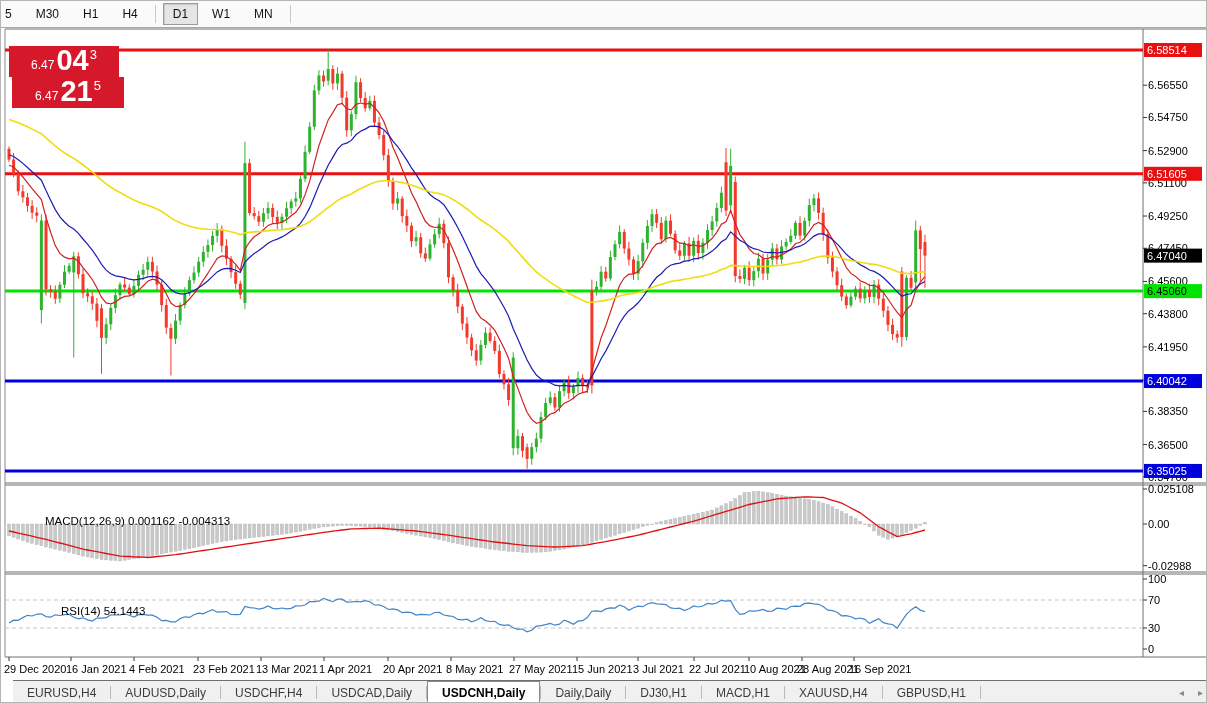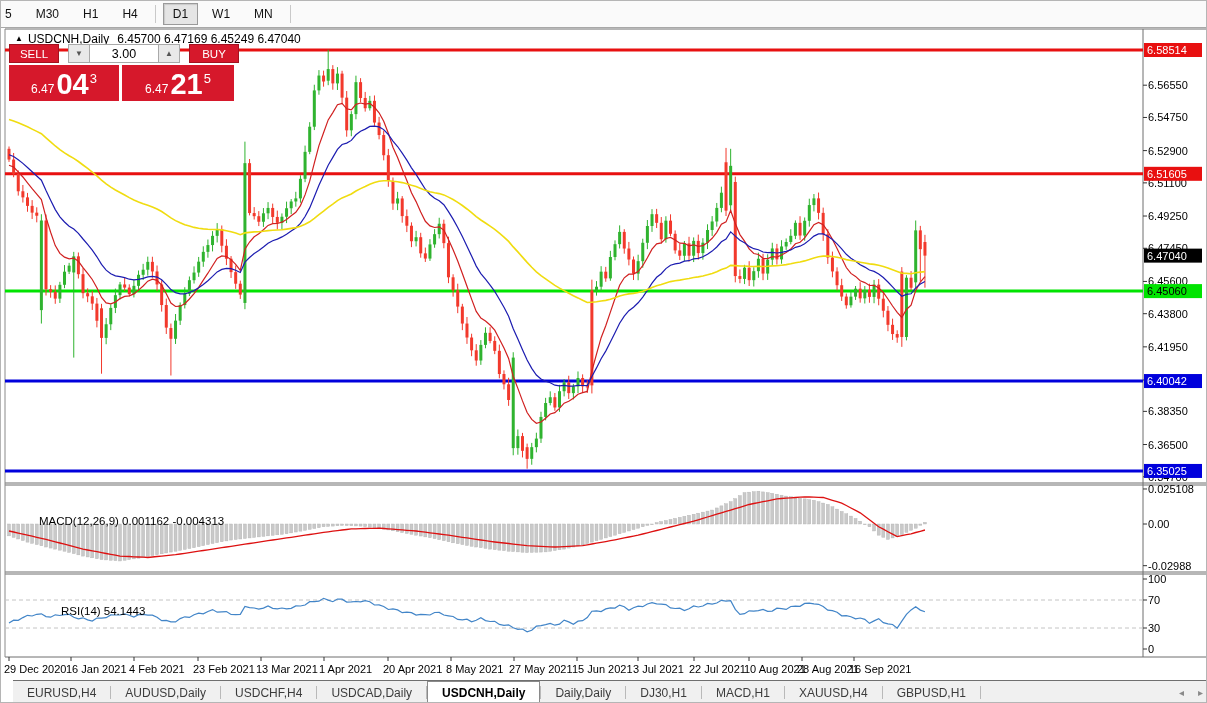--- a/index.html
+++ b/index.html
@@ -27,21 +27,21 @@
   .btn-red{background:#d6182b;color:#fff;font-size:11.5px;display:flex;align-items:center;justify-content:center;
     border:1px solid #a21220;cursor:pointer;}
   .sell-btn{width:50px;}
   .buy-btn{width:50px;margin-left:9px;}
   .spin{width:21px;background:#e9e9e9;border:1px solid #a9a9a9;color:#555;font-size:8px;
     display:flex;align-items:center;justify-content:center;cursor:pointer;}
   .spin.dn{margin-left:9px;border-right:none;}
   .spin.up{border-left:none;}
   .vol{width:70px;border:1px solid #a9a9a9;font-size:12.5px;text-align:center;padding:0 4px;outline:none;
     font-family:"Liberation Sans",sans-serif;}
-  .trade-row2{display:flex;margin-top:2px;height:36px;}
+  .trade-row2{display:flex;margin-top:2px;height:36px;flex-direction:column;}
   .px-box{background:#d6182b;color:#fff;width:110px;display:flex;align-items:flex-end;justify-content:center;
     padding-bottom:2px;cursor:pointer;}
   .px-box+.px-box{margin-left:3px;width:112px;}
   .px-small{font-size:12px;line-height:19px;margin-right:2px;}
   .px-big{font-size:29px;font-weight:bold;line-height:29px;letter-spacing:0;}
   .px-sup{font-size:13px;line-height:12px;margin-bottom:14px;margin-left:1px;}
   
   .tabbar{position:absolute;left:12px;top:679px;width:1207px;height:24px;background:#f0f0f0;
     border-top:1px solid #6f6f6f;display:flex;align-items:stretch;font-size:12px;color:#3c3c3c;}
   .tab{display:flex;align-items:center;padding:0 14px;cursor:pointer;white-space:nowrap;}
@@ -785,39 +785,29 @@
         <text x="688" y="645" fill="#000000">22 Jul 2021</text>
         <line x1="748" y1="629" x2="748" y2="633" stroke="#333"></line>
         <text x="743" y="645" fill="#000000">10 Aug 2021</text>
         <line x1="801" y1="629" x2="801" y2="633" stroke="#333"></line>
         <text x="796" y="645" fill="#000000">28 Aug 2021</text>
         <line x1="853" y1="629" x2="853" y2="633" stroke="#333"></line>
         <text x="848" y="645" fill="#000000">16 Sep 2021</text>
       </g>
     </svg>
 
-  <div class="chart-title">
-    <span class="tri">▲</span><b>USDCNH,Daily</b><span class="ohlc">6.45700 6.47169 6.45249 6.47040</span>
-  </div>
 
-  <div class="pane-label" style="left:14px;top:514px;padding-left:24px;">
+  <div class="pane-label" style="left:20px;top:514px;padding-left:24px;">
     <span>MACD(12,26,9)</span> <span>0.001162 -0.004313</span>
   </div>
   <div class="pane-label" style="left:14px;top:604px;padding-left:46px;">
     <span>RSI(14)</span> <span>54.1443</span>
   </div>
 
   <div class="trade">
-    <div class="trade-row1">
-      <div class="btn-red sell-btn">SELL</div>
-      <div class="spin dn">▼</div>
-      <input class="vol" value="3.00" style="">
-      <div class="spin up">▲</div>
-      <div class="btn-red buy-btn">BUY</div>
-    </div>
     <div class="trade-row2">
       <div class="px-box">
         <span class="px-small">6.47</span>
         <span class="px-big">04</span>
         <span class="px-sup">3</span>
       </div>
       <div class="px-box">
         <span class="px-small">6.47</span>
         <span class="px-big">21</span>
         <span class="px-sup">5</span>

